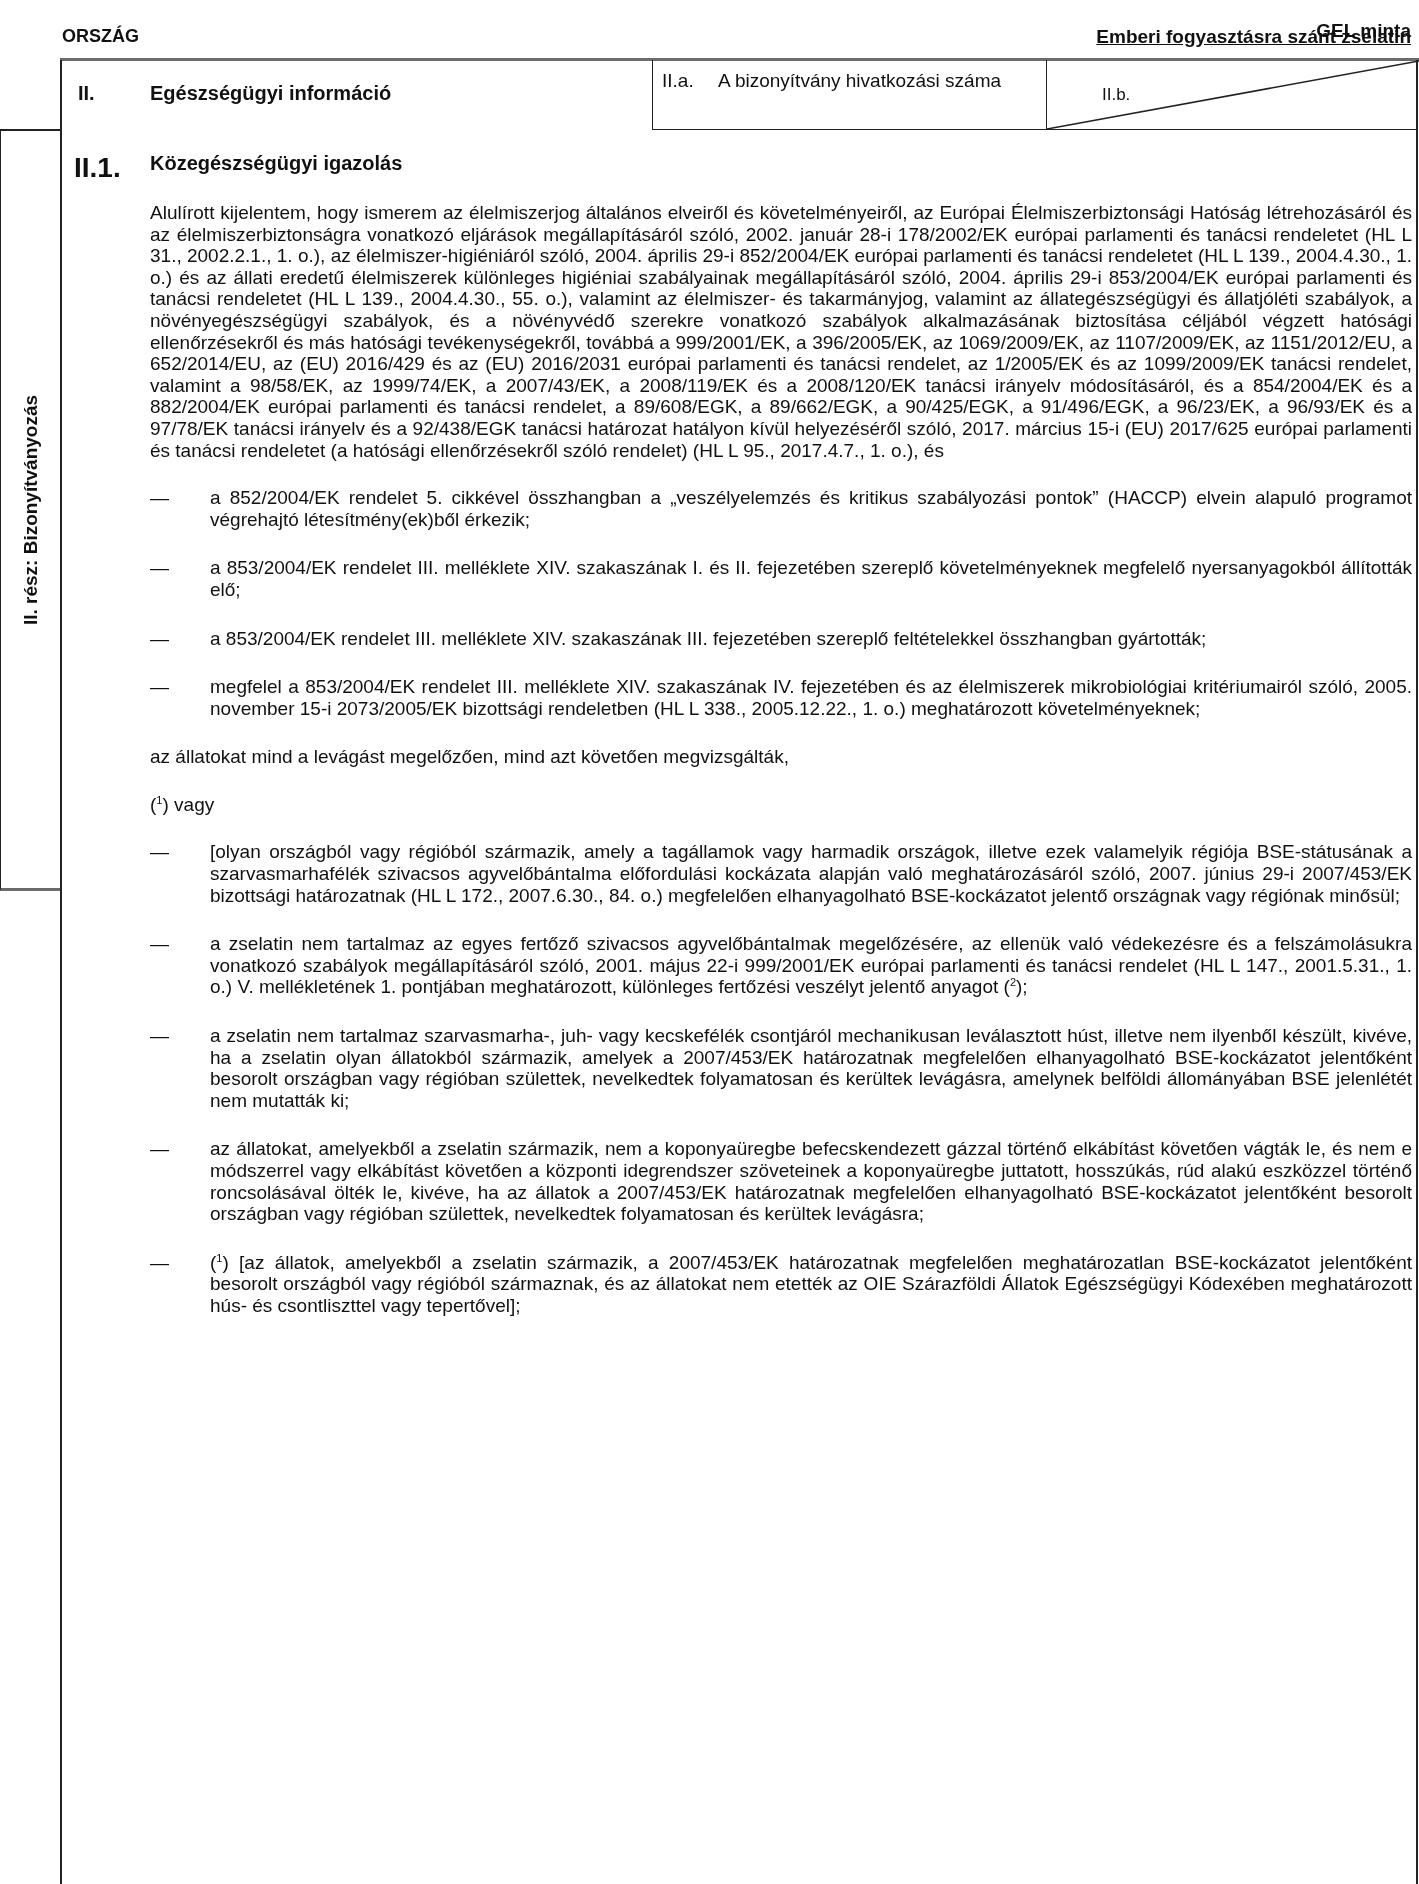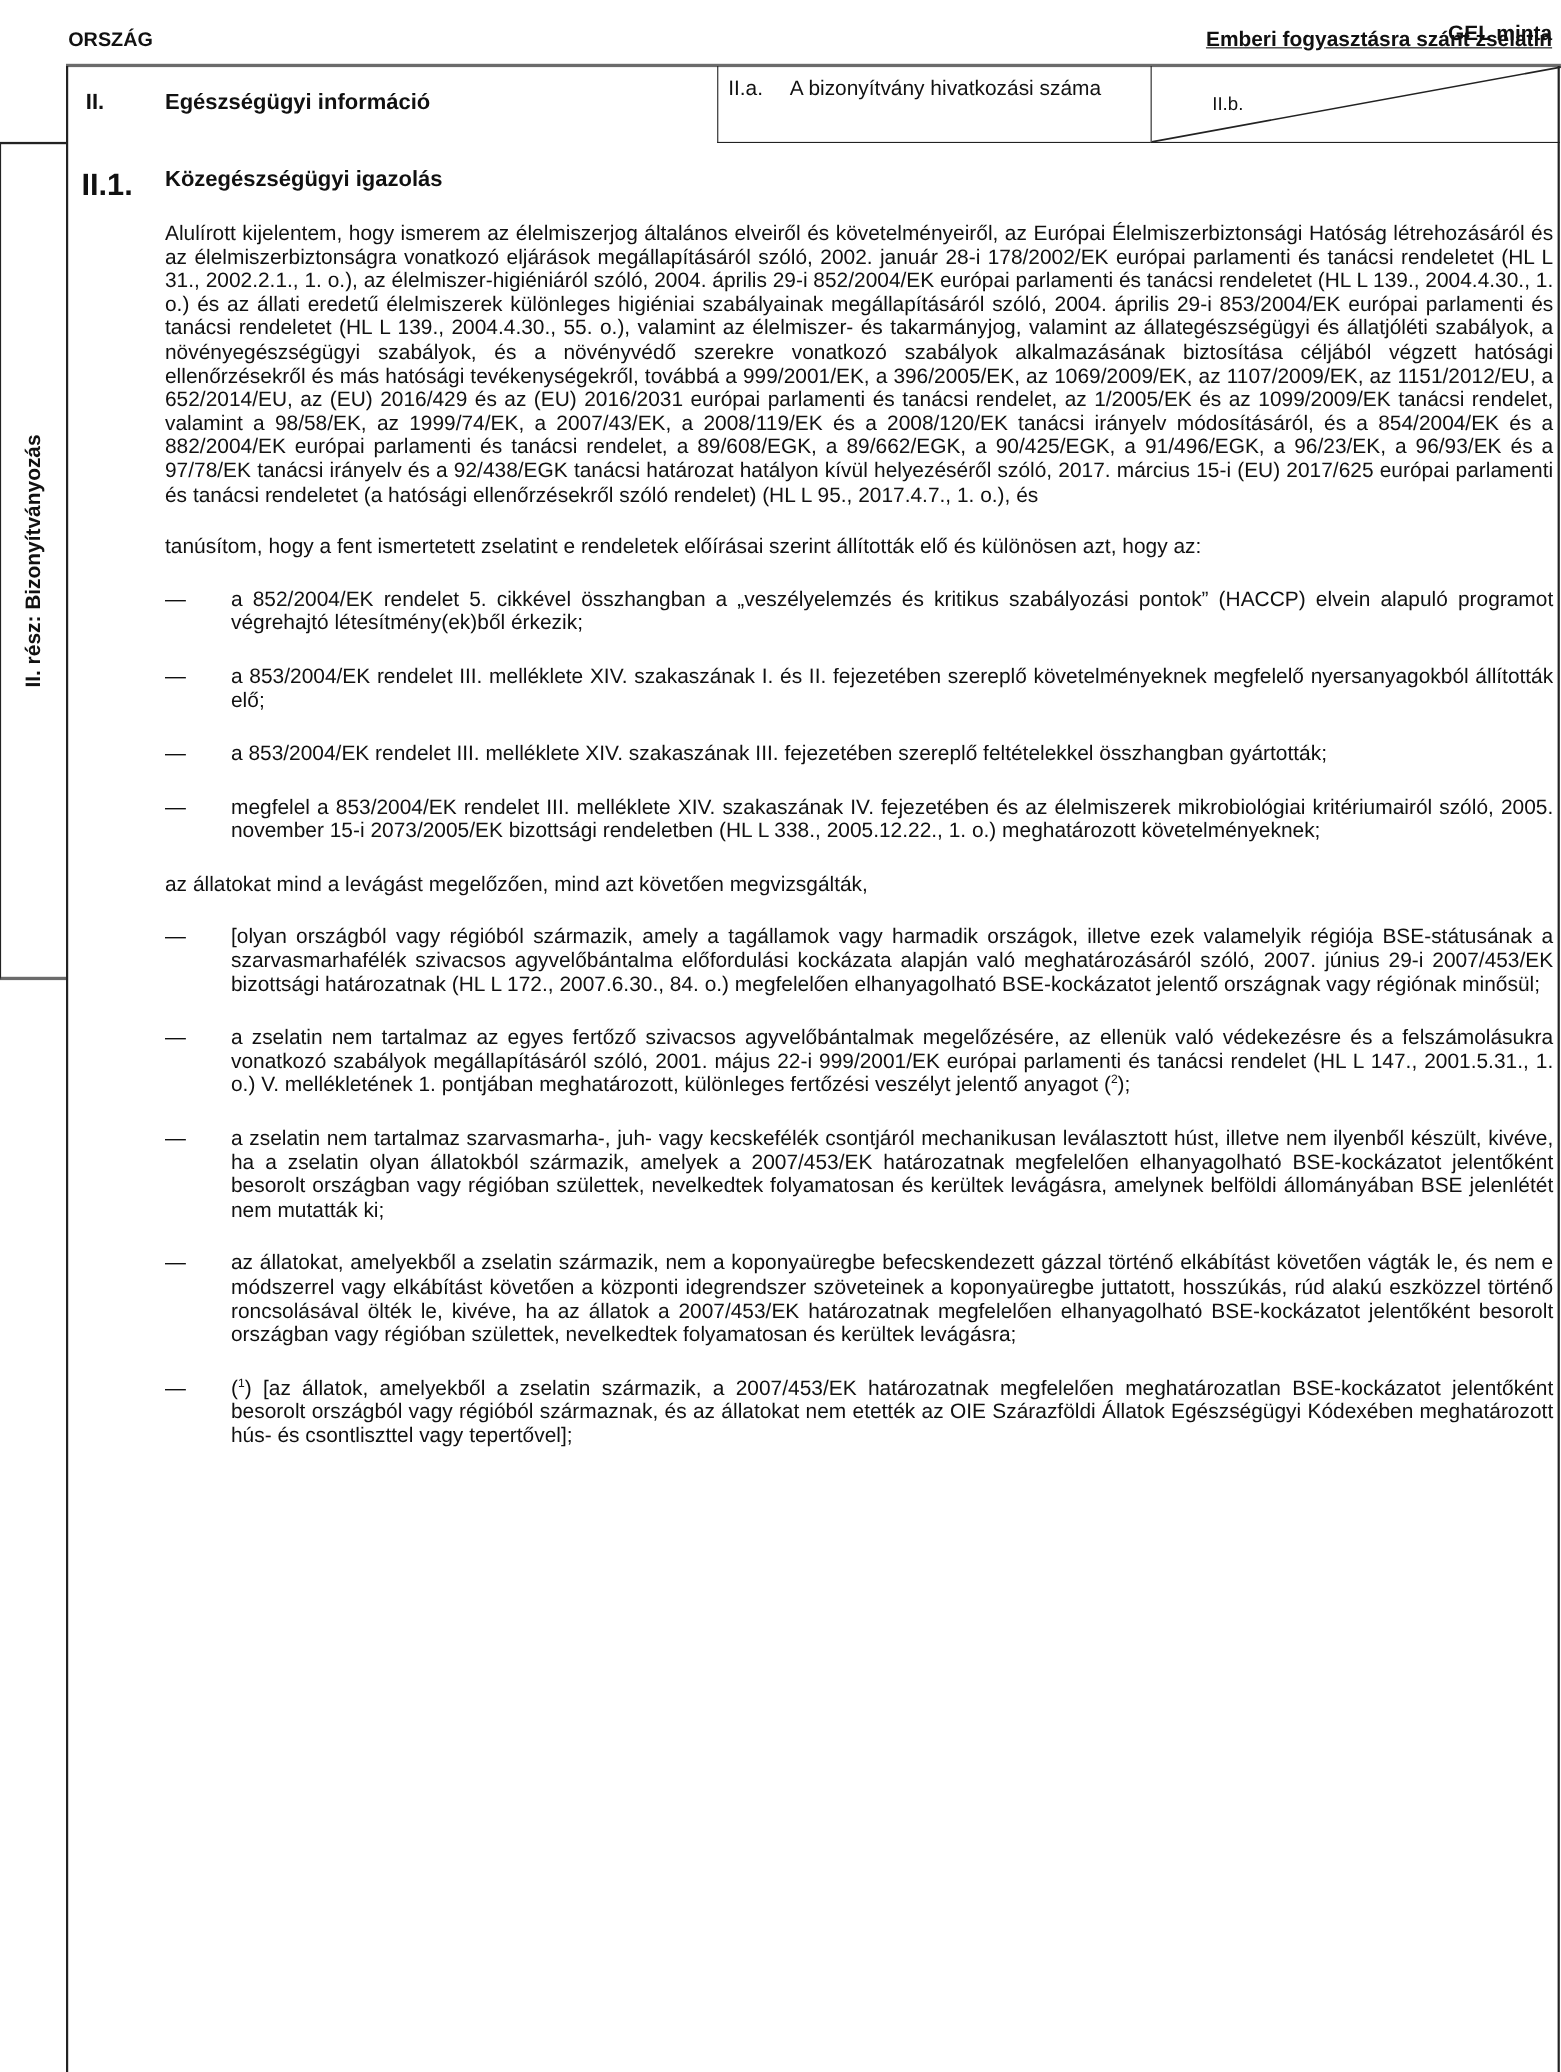--- a/index.html
+++ b/index.html
@@ -75,40 +75,42 @@
 <div class="abs hline-sidebar-top"></div>
 <div class="abs sidebar">
   <div class="sidebar-text">II. rész: Bizonyítványozás</div>
 </div>
 
 <div class="abs sub-num">II.1.</div>
 <div class="abs sub-title">Közegészségügyi igazolás</div>
 
 <div class="abs content">
   <p class="para">Alulírott kijelentem, hogy ismerem az élelmiszerjog általános elveiről és követelményeiről, az Európai Élelmiszerbiztonsági Hatóság létrehozásáról és az élelmiszerbiztonságra vonatkozó eljárások megállapításáról szóló, 2002. január 28-i 178/2002/EK európai parlamenti és tanácsi rendeletet (HL L 31., 2002.2.1., 1. o.), az élelmiszer-higiéniáról szóló, 2004. április 29-i 852/2004/EK európai parlamenti és tanácsi rendeletet (HL L 139., 2004.4.30., 1. o.) és az állati eredetű élelmiszerek különleges higiéniai szabályainak megállapításáról szóló, 2004. április 29-i 853/2004/EK európai parlamenti és tanácsi rendeletet (HL L 139., 2004.4.30., 55. o.), valamint az élelmiszer- és takarmányjog, valamint az állategészségügyi és állatjóléti szabályok, a növényegészségügyi szabályok, és a növényvédő szerekre vonatkozó szabályok alkalmazásának biztosítása céljából végzett hatósági ellenőrzésekről és más hatósági tevékenységekről, továbbá a 999/2001/EK, a 396/2005/EK, az 1069/2009/EK, az 1107/2009/EK, az 1151/2012/EU, a 652/2014/EU, az (EU) 2016/429 és az (EU) 2016/2031 európai parlamenti és tanácsi rendelet, az 1/2005/EK és az 1099/2009/EK tanácsi rendelet, valamint a 98/58/EK, az 1999/74/EK, a 2007/43/EK, a 2008/119/EK és a 2008/120/EK tanácsi irányelv módosításáról, és a 854/2004/EK és a 882/2004/EK európai parlamenti és tanácsi rendelet, a 89/608/EGK, a 89/662/EGK, a 90/425/EGK, a 91/496/EGK, a 96/23/EK, a 96/93/EK és a 97/78/EK tanácsi irányelv és a 92/438/EGK tanácsi határozat hatályon kívül helyezéséről szóló, 2017. március 15-i (EU) 2017/625 európai parlamenti és tanácsi rendeletet (a hatósági ellenőrzésekről szóló rendelet) (HL L 95., 2017.4.7., 1. o.), és</p>
-  <p class="plain">tanúsítom, hogy a fent ismertetett zselatint e rendeletek előírásai szerint állították elő és különösen azt, hogy az:</p>
 
   <div class="item">
     <div class="dash"><span>—</span></div>
     <div class="txt">a 852/2004/EK rendelet 5. cikkével összhangban a „veszélyelemzés és kritikus szabályozási pontok” (HACCP) elvein alapuló programot végrehajtó létesítmény(ek)ből érkezik;</div>
   </div>
   <div class="item">
     <div class="dash"><span>—</span></div>
     <div class="txt">a 853/2004/EK rendelet III. melléklete XIV. szakaszának I. és II. fejezetében szereplő követelményeknek megfelelő nyersanyagokból állították elő;</div>
   </div>
   <div class="item">
     <div class="dash"><span>—</span></div>
     <div class="txt">a 853/2004/EK rendelet III. melléklete XIV. szakaszának III. fejezetében szereplő feltételekkel összhangban gyártották;</div>
   </div>
   <div class="item">
     <div class="dash"><span>—</span></div>
     <div class="txt">megfelel a 853/2004/EK rendelet III. melléklete XIV. szakaszának IV. fejezetében és az élelmiszerek mikrobiológiai kritériumairól szóló, 2005. november 15-i 2073/2005/EK bizottsági rendeletben (HL L 338., 2005.12.22., 1. o.) meghatározott követelményeknek;</div>
   </div>
 
   <p class="plain">az állatokat mind a levágást megelőzően, mind azt követően megvizsgálták,</p>
+  <p class="plain">
+    <span>(</span><sup>1</sup><span>)</span><span> vagy</span>
+  </p>
 
   <div class="item">
     <div class="dash"><span>—</span></div>
     <div class="txt">[olyan országból vagy régióból származik, amely a tagállamok vagy harmadik országok, illetve ezek valamelyik régiója BSE-státusának a szarvasmarhafélék szivacsos agyvelőbántalma előfordulási kockázata alapján való meghatározásáról szóló, 2007. június 29-i 2007/453/EK bizottsági határozatnak (HL L 172., 2007.6.30., 84. o.) megfelelően elhanyagolható BSE-kockázatot jelentő országnak vagy régiónak minősül;</div>
   </div>
   <div class="item">
     <div class="dash"><span>—</span></div>
     <div class="txt"><span>a zselatin nem tartalmaz az egyes fertőző szivacsos agyvelőbántalmak megelőzésére, az ellenük való védekezésre és a felszámolásukra vonatkozó szabályok megállapításáról szóló, 2001. május 22-i 999/2001/EK európai parlamenti és tanácsi rendelet (HL L 147., 2001.5.31., 1. o.) V. mellékletének 1. pontjában meghatározott, különleges fertőzési veszélyt jelentő anyagot </span><span>(</span><sup>2</sup><span>)</span><span>;</span></div>
   </div>
   <div class="item">

